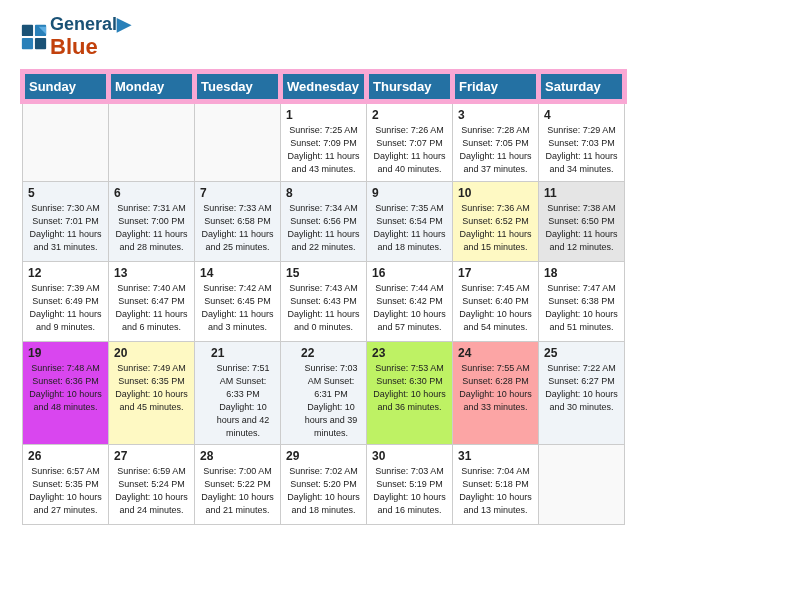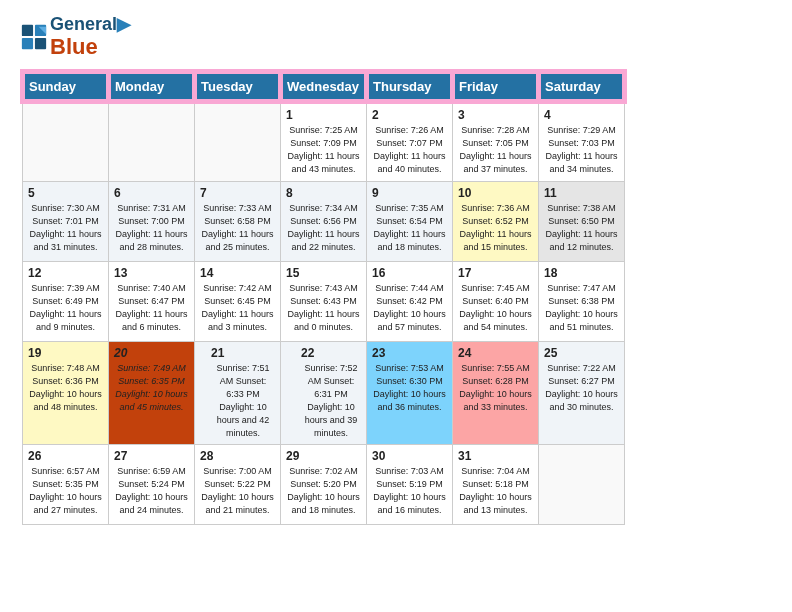--- a/index.html
+++ b/index.html
@@ -250,49 +250,49 @@
           </td>
           <td>
             <span class="day-number">18</span>
             <div class="day-info">Sunrise: 7:47 AM
 Sunset: 6:38 PM
 Daylight: 10 hours
 and 51 minutes.</div>
           </td>
         </tr>
         <tr>
-          <td style="background: #fef9c3;">
+          <td style="background: #d946ef;">
             <span class="day-number">19</span>
             <div class="day-info">Sunrise: 7:48 AM
 Sunset: 6:36 PM
 Daylight: 10 hours
 and 48 minutes.</div>
           </td>
-          <td style="background: #c2410c; font-style: italic;">
+          <td style="background: #fef9c3;">
             <span class="day-number">20</span>
             <div class="day-info">Sunrise: 7:49 AM
 Sunset: 6:35 PM
 Daylight: 10 hours
 and 45 minutes.</div>
           </td>
           <td style="background: rgb(240, 244, 248); padding-left: 16px;">
             <span class="day-number">21</span>
             <div class="day-info">Sunrise: 7:51 AM
 Sunset: 6:33 PM
 Daylight: 10 hours
 and 42 minutes.</div>
           </td>
           <td style="background: rgb(240, 244, 248); padding-left: 20px;">
             <span class="day-number">22</span>
-            <div class="day-info">Sunrise: 7:52 AM
+            <div class="day-info">Sunrise: 7:03 AM
 Sunset: 6:31 PM
 Daylight: 10 hours
 and 39 minutes.</div>
           </td>
-          <td style="background: #7dd3fc;">
+          <td style="background: #bef264;">
             <span class="day-number">23</span>
             <div class="day-info">Sunrise: 7:53 AM
 Sunset: 6:30 PM
 Daylight: 10 hours
 and 36 minutes.</div>
           </td>
           <td style="background: #fca5a5;">
             <span class="day-number">24</span>
             <div class="day-info">Sunrise: 7:55 AM
 Sunset: 6:28 PM

